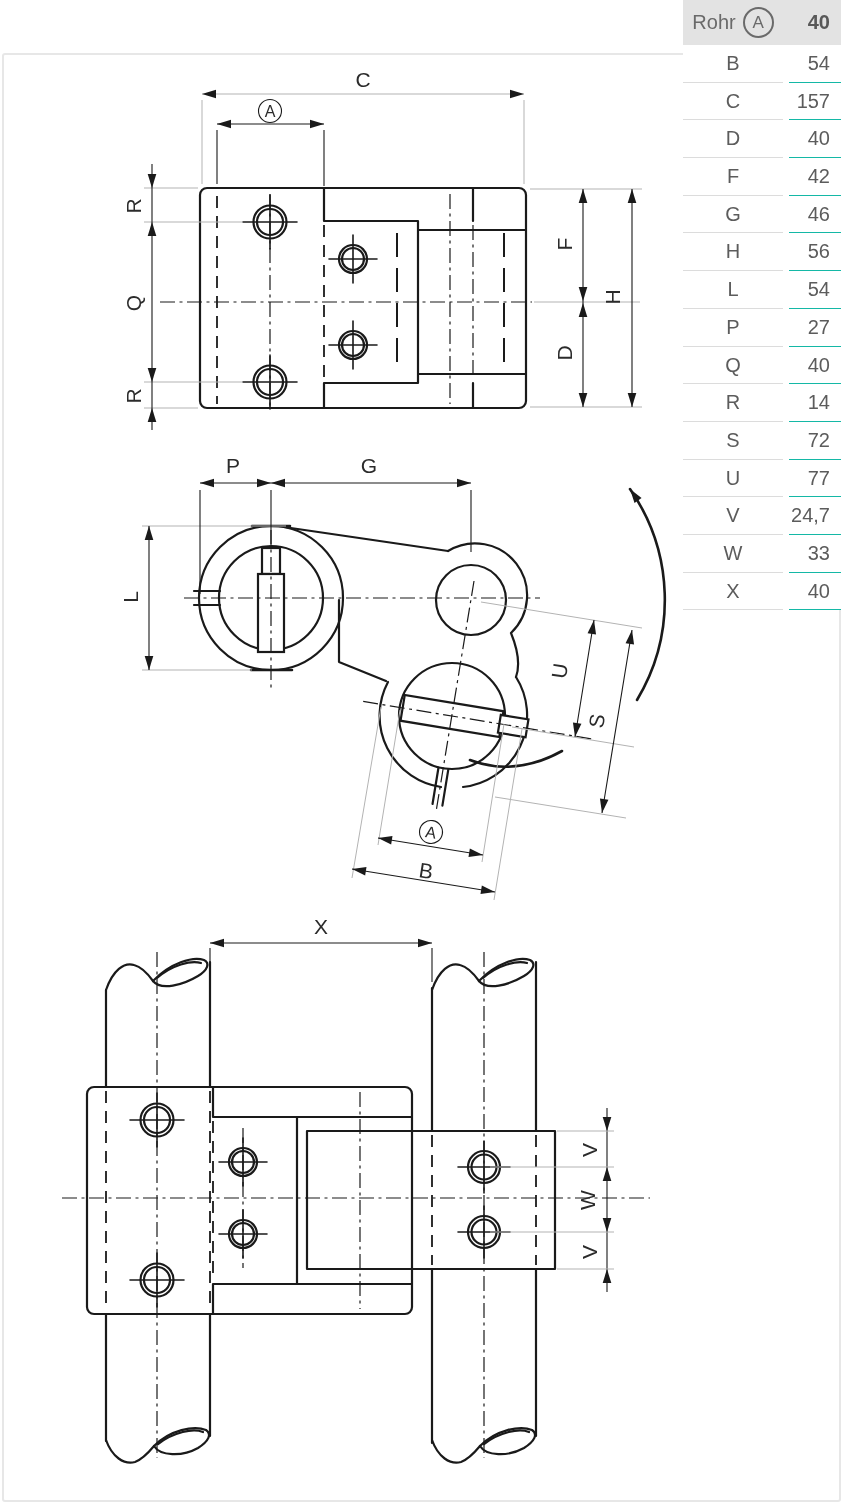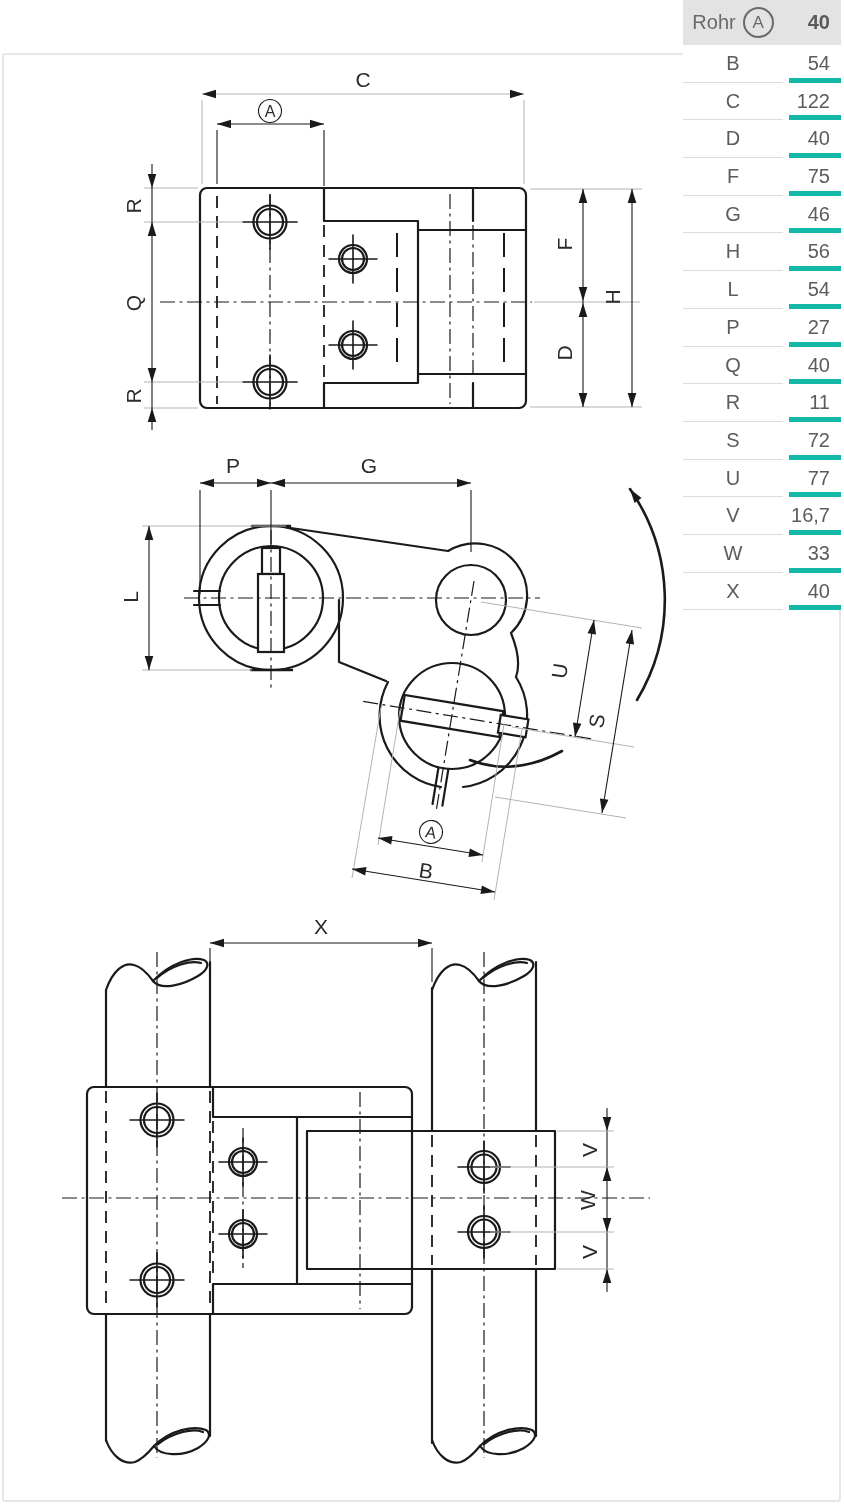--- a/index.html
+++ b/index.html
@@ -17,21 +17,21 @@
   .sym-circle{width:31px;height:31px;border:2px solid #6a6a6a;border-radius:50%;
          display:flex;align-items:center;justify-content:center;font-size:17px;
          box-sizing:border-box;flex:0 0 auto;}
   .thead .hgap{width:6px;}
   .thead .hv{flex:1;text-align:right;padding-right:11px;font-weight:bold;color:#595959;}
   .trow{display:flex;height:37.7px;font-size:20px;color:#5c5c5c;}
   .tlabel{width:100px;text-align:center;line-height:37.7px;
           border-bottom:1px solid #dcdcdc;box-sizing:border-box;}
   .tgap{width:6px;}
   .tvalue{flex:1;text-align:right;padding-right:11px;line-height:37.7px;
-          border-bottom:5px solid #14b8a6;box-sizing:border-box;}
+          border-bottom:1px solid #14b8a6;box-sizing:border-box;}
 
   
   .ol{fill:none;stroke:#1a1a1a;stroke-width:2.2;stroke-linejoin:round;stroke-linecap:round;}
   .ch{fill:none;stroke:#1a1a1a;stroke-width:1.6;stroke-linecap:round;}
   .dim{fill:none;stroke:#1a1a1a;stroke-width:1.1;}
   .thk{fill:none;stroke:#1a1a1a;stroke-width:2.6;stroke-linecap:round;}
   .ext{fill:none;stroke:#b3b3b3;stroke-width:1;}
   .cl{fill:none;stroke:#1a1a1a;stroke-width:1.2;stroke-dasharray:15 4.5 3 4.5;}
   .hid{fill:none;stroke:#1a1a1a;stroke-width:1.8;stroke-dasharray:12 8;}
   .hid2{fill:none;stroke:#1a1a1a;stroke-width:2;stroke-dasharray:24 11;}
@@ -225,31 +225,31 @@
     <div class="hv">40</div>
   </div>
   <div class="trow">
       <div class="tlabel">B</div>
       <div class="tgap"></div>
       <div class="tvalue">54</div>
     </div>
   <div class="trow">
       <div class="tlabel">C</div>
       <div class="tgap"></div>
-      <div class="tvalue">122</div>
+      <div class="tvalue">157</div>
     </div>
   <div class="trow">
       <div class="tlabel">D</div>
       <div class="tgap"></div>
       <div class="tvalue">40</div>
     </div>
   <div class="trow">
       <div class="tlabel">F</div>
       <div class="tgap"></div>
-      <div class="tvalue">75</div>
+      <div class="tvalue">42</div>
     </div>
   <div class="trow">
       <div class="tlabel">G</div>
       <div class="tgap"></div>
       <div class="tvalue">46</div>
     </div>
   <div class="trow">
       <div class="tlabel">H</div>
       <div class="tgap"></div>
       <div class="tvalue">56</div>
@@ -265,36 +265,36 @@
       <div class="tvalue">27</div>
     </div>
   <div class="trow">
       <div class="tlabel">Q</div>
       <div class="tgap"></div>
       <div class="tvalue">40</div>
     </div>
   <div class="trow">
       <div class="tlabel">R</div>
       <div class="tgap"></div>
-      <div class="tvalue">11</div>
+      <div class="tvalue">14</div>
     </div>
   <div class="trow">
       <div class="tlabel">S</div>
       <div class="tgap"></div>
       <div class="tvalue">72</div>
     </div>
   <div class="trow">
       <div class="tlabel">U</div>
       <div class="tgap"></div>
       <div class="tvalue">77</div>
     </div>
   <div class="trow">
       <div class="tlabel">V</div>
       <div class="tgap"></div>
-      <div class="tvalue">16,7</div>
+      <div class="tvalue">24,7</div>
     </div>
   <div class="trow">
       <div class="tlabel">W</div>
       <div class="tgap"></div>
       <div class="tvalue">33</div>
     </div>
   <div class="trow">
       <div class="tlabel">X</div>
       <div class="tgap"></div>
       <div class="tvalue">40</div>

